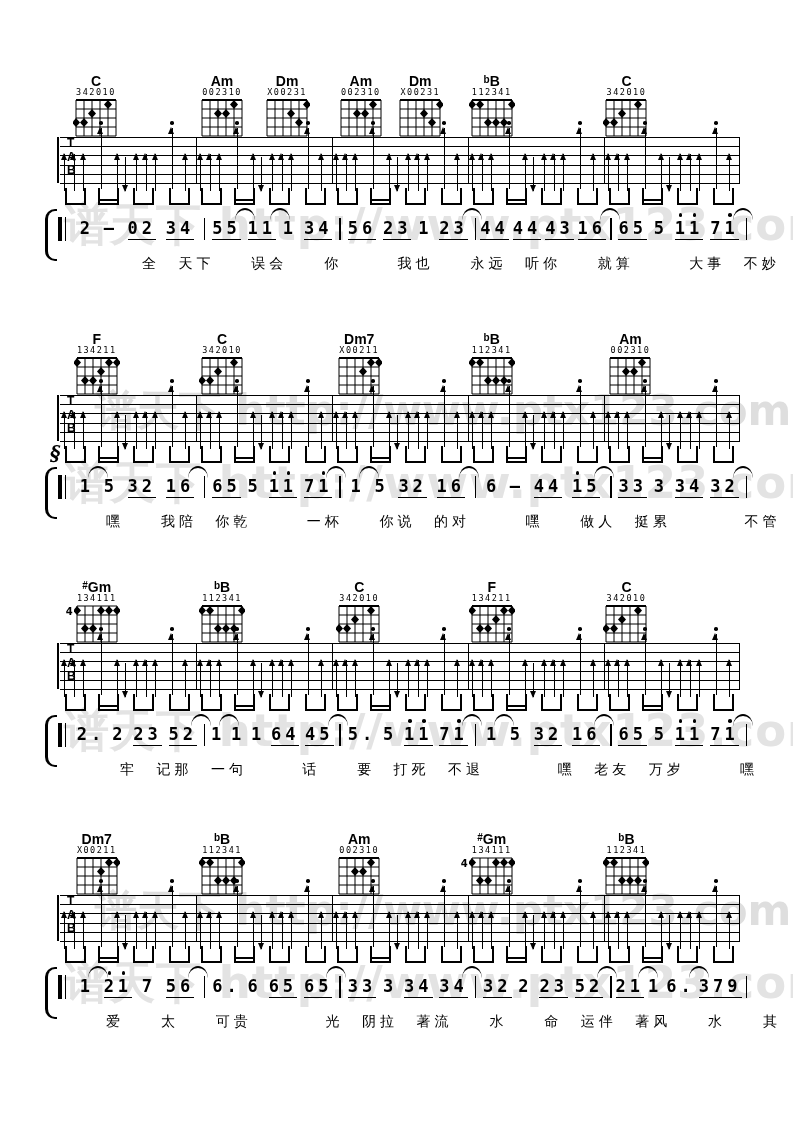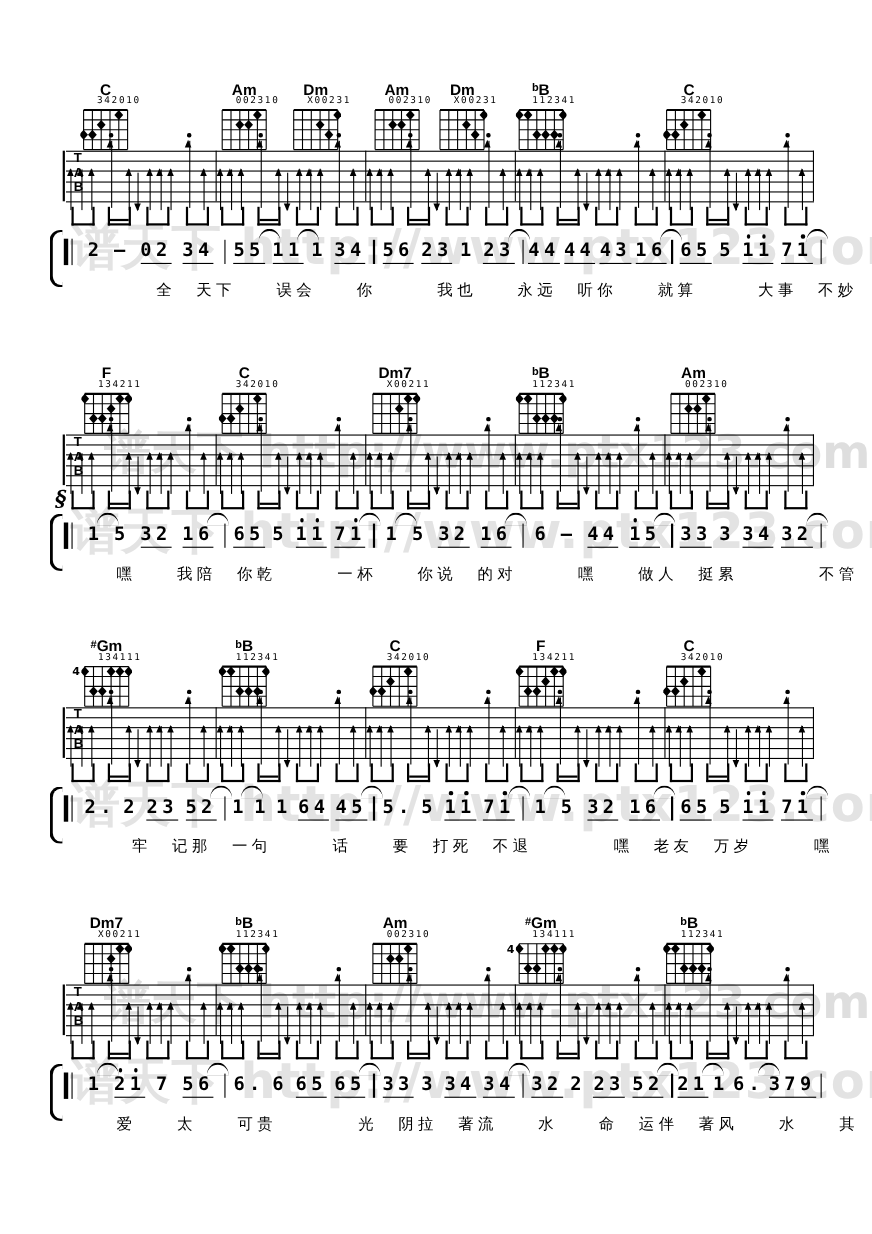--- a/index.html
+++ b/index.html
@@ -7,21 +7,21 @@
         font-family:"DejaVu Sans",sans-serif;color:#000;}
   .system{position:absolute;left:0;width:100%;height:218px;}
   
   .wm{position:absolute;white-space:nowrap;font-weight:bold;pointer-events:none;z-index:0;}
   .wm2{top:124px;left:64px;font-size:45px;color:#e3e3e3;letter-spacing:1px;}
   .wm1{top:54px;left:95px;font-size:42px;color:#dedede;}
   
   .chord{position:absolute;top:2px;width:64px;margin-left:-32px;text-align:center;z-index:1;}
   .cname{font:bold 14px "Liberation Sans",sans-serif;height:14px;}
   .acc{font-size:10px;vertical-align:3px;}
-  .cfing{font-size:8.5px;letter-spacing:1.5px;height:10px;font-family:"DejaVu Sans Mono",monospace;text-align:right;}
+  .cfing{font-size:8.5px;letter-spacing:1.5px;height:10px;font-family:"DejaVu Sans Mono",monospace;}
   .cgrid{position:relative;display:inline-block;margin-top:1px;}
   .cpos{position:absolute;left:-8px;top:2px;font-size:10px;font-weight:bold;}
   
   .staff{position:absolute;left:60px;right:53px;top:66px;height:46px;z-index:1;}
   .sline{position:absolute;left:0;right:0;height:1px;background:#000;}
   .tl{position:absolute;left:7px;font:bold 12px/12px "Liberation Sans",sans-serif;z-index:2;}
   .sstart{position:absolute;left:-3px;top:0;width:2px;height:100%;background:#000;}
   .measure{position:absolute;top:0;height:100%;}
   .sbar{position:absolute;left:0;top:0;width:1px;height:100%;background:#000;}
   .sbar.end{left:auto;right:0;}

